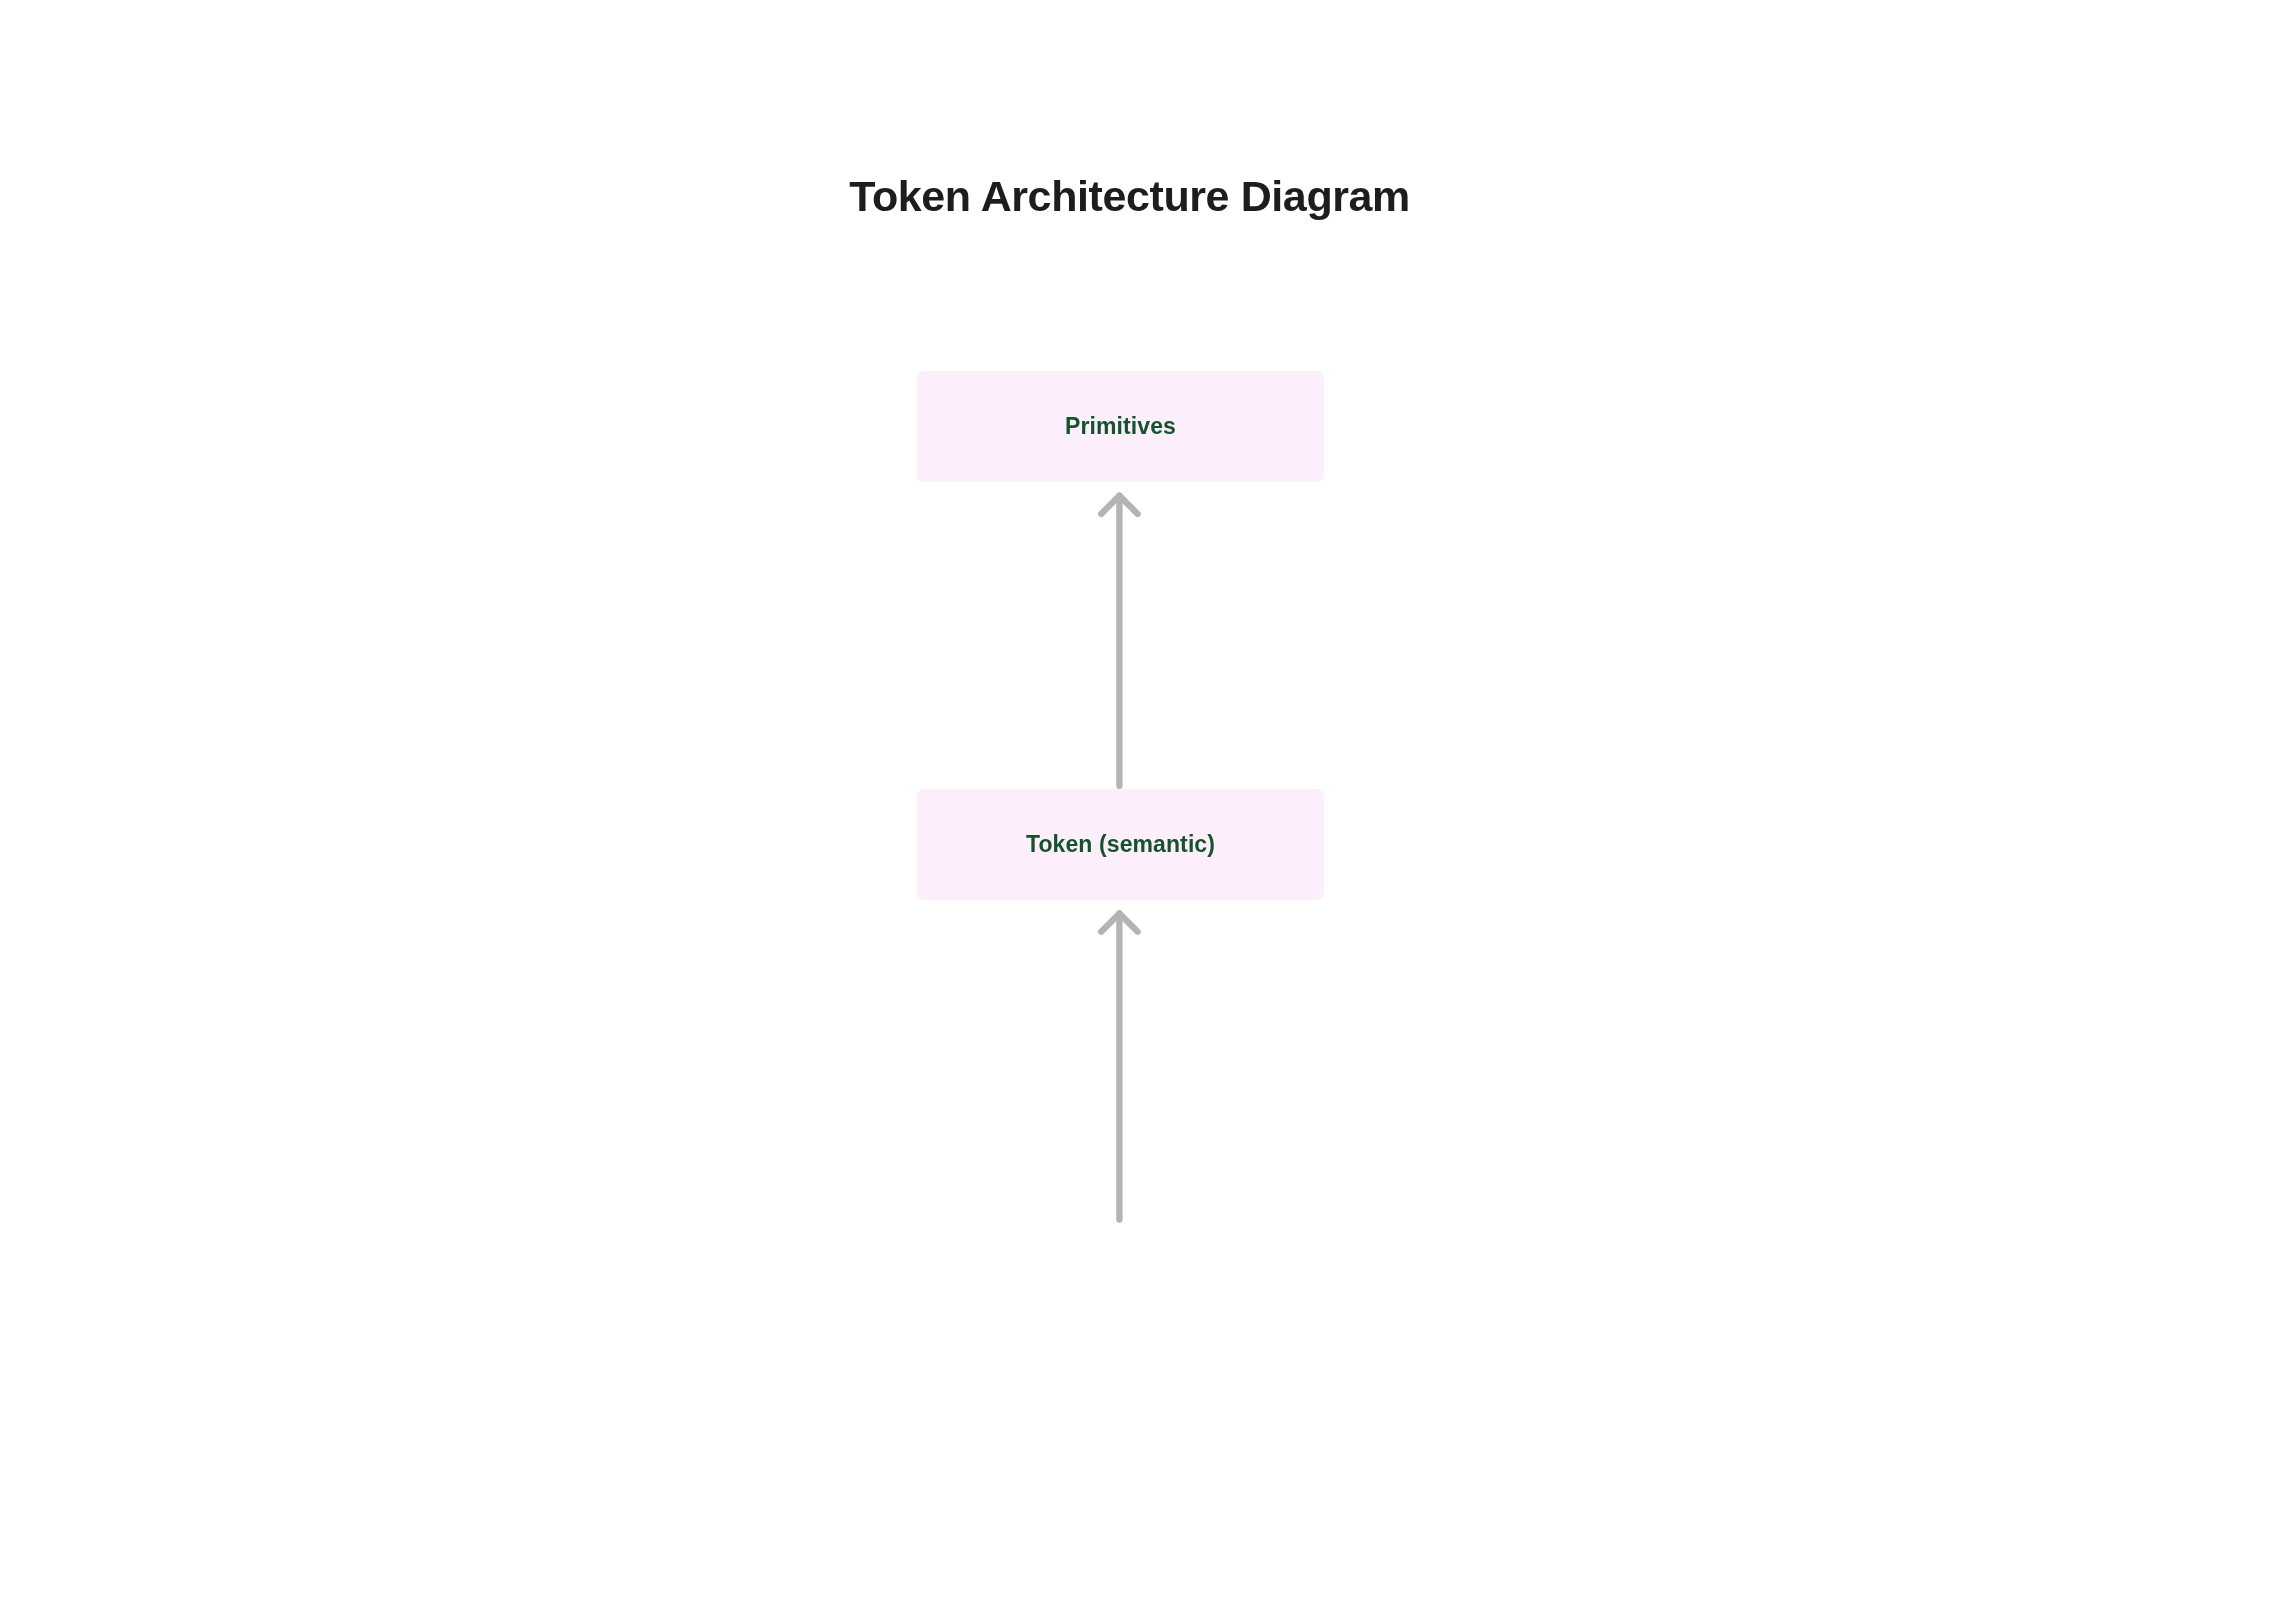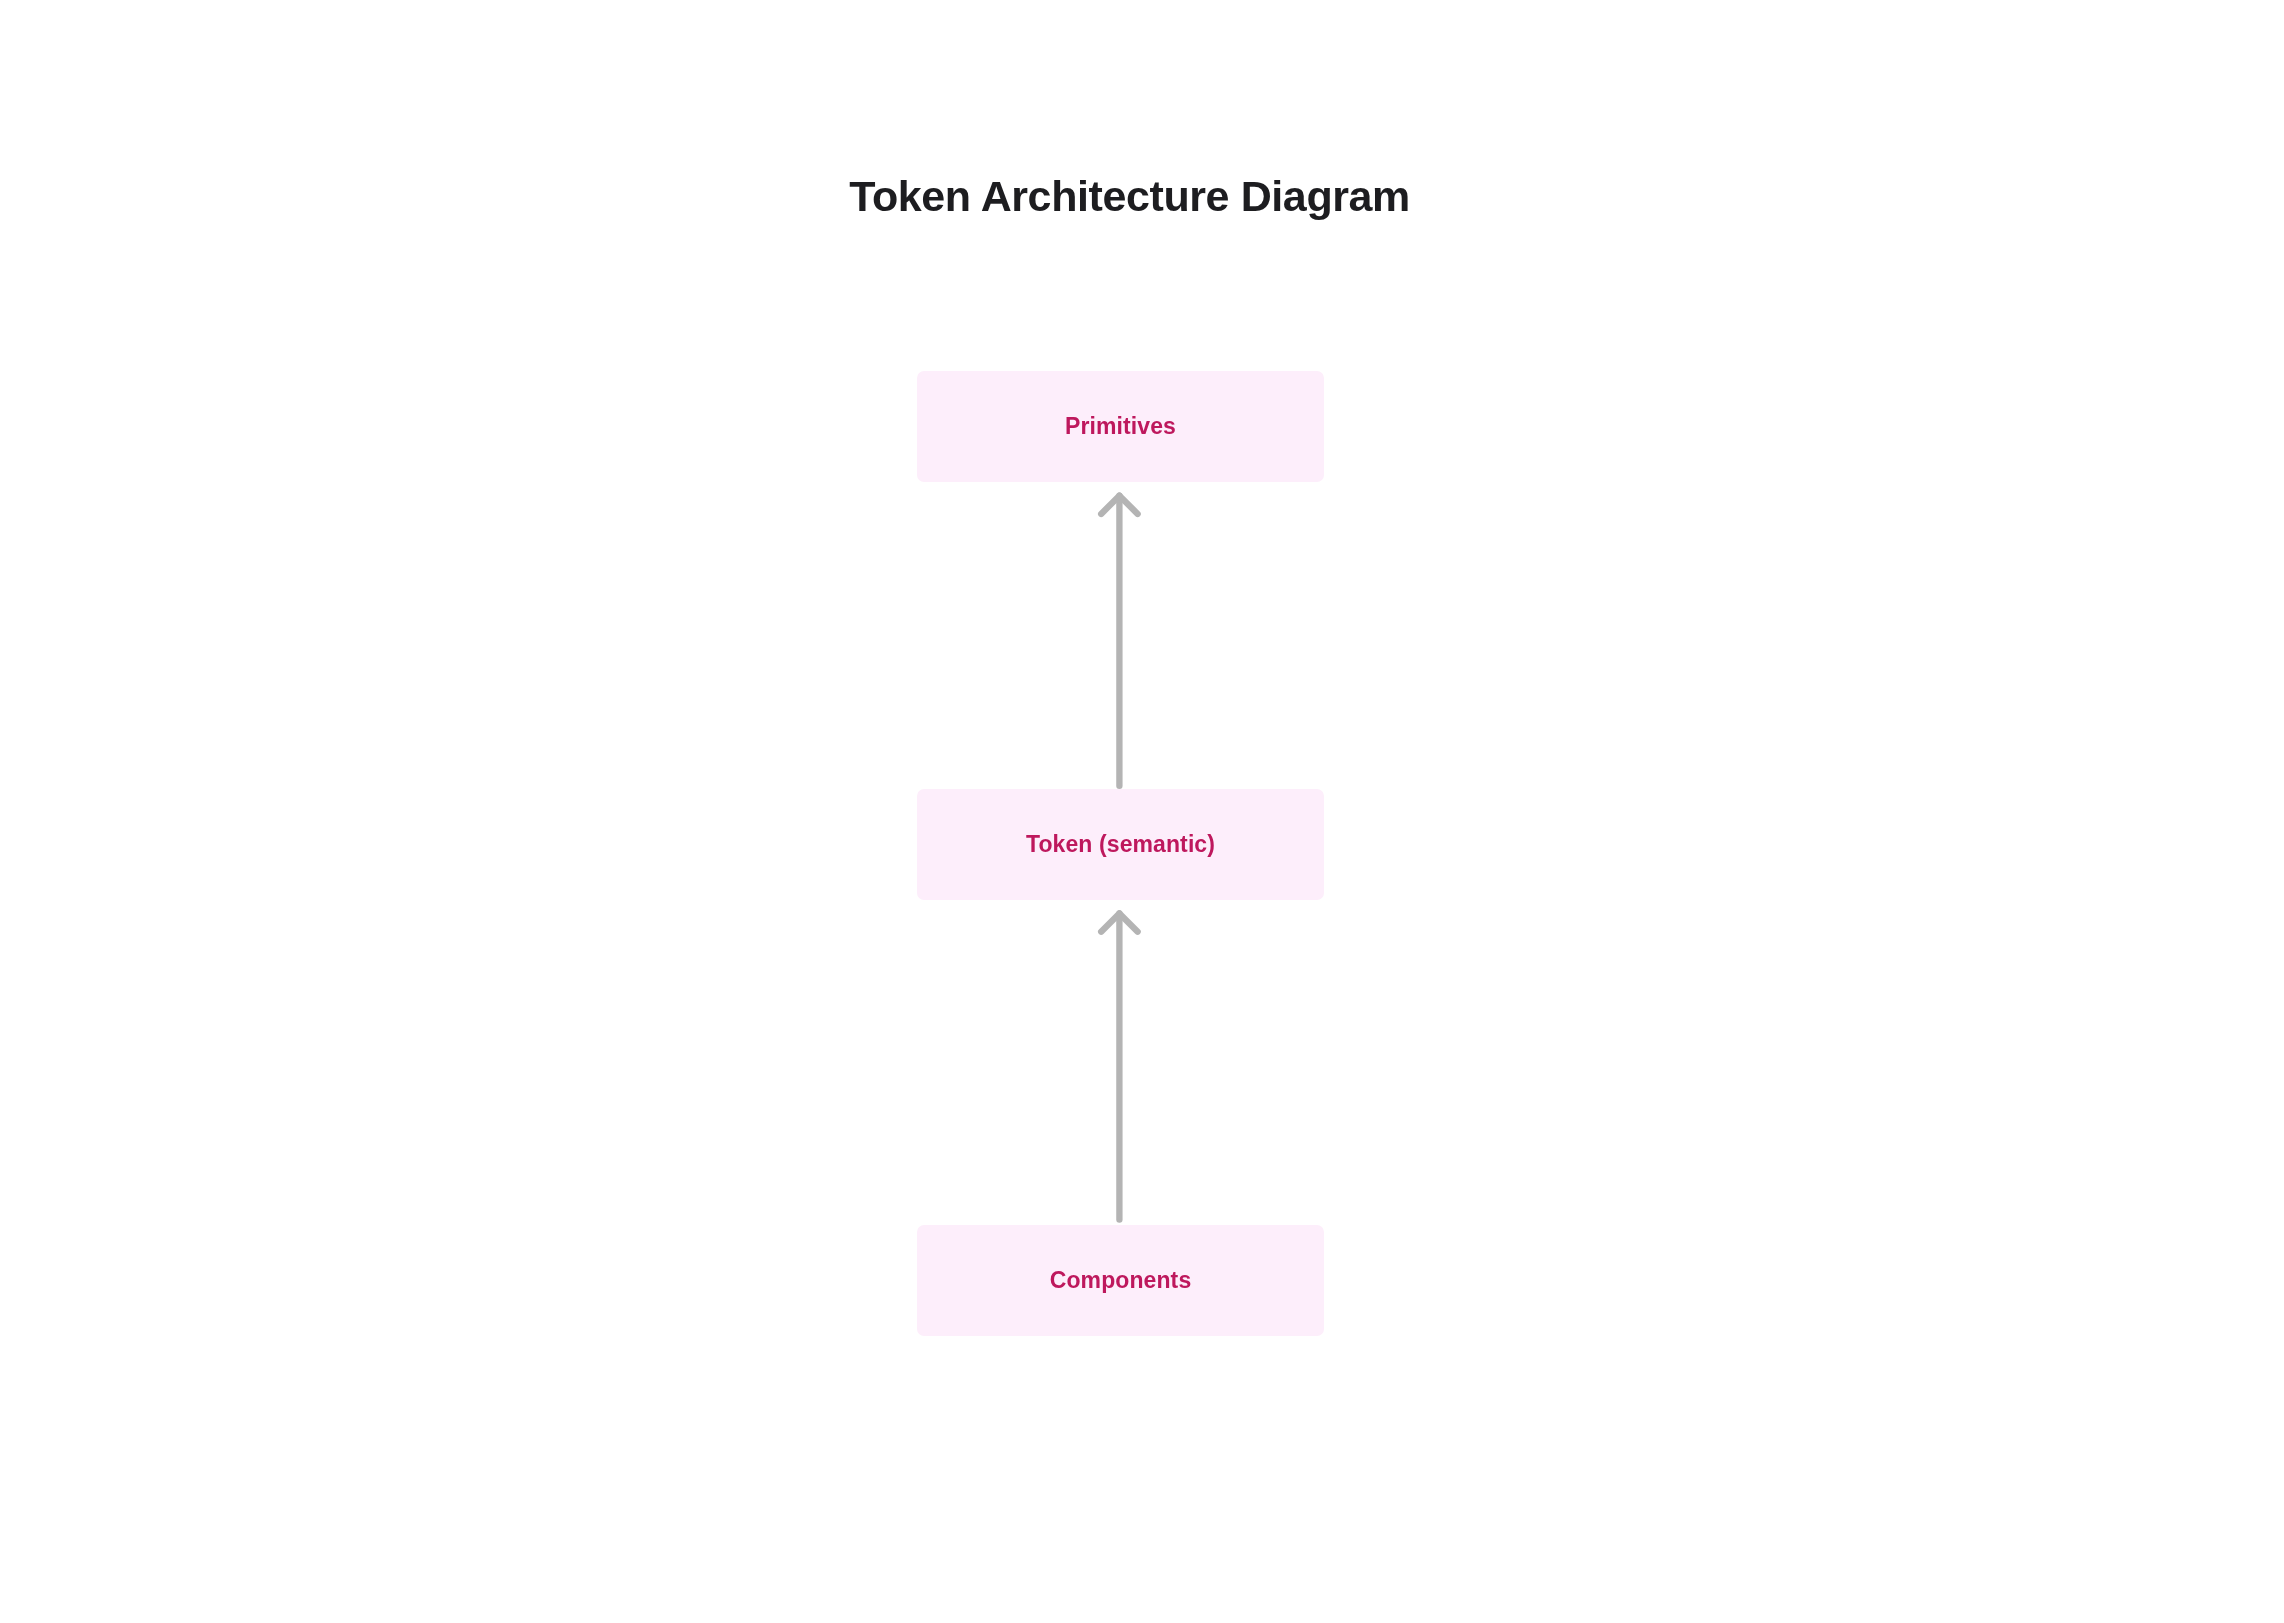--- a/index.html
+++ b/index.html
@@ -59,21 +59,21 @@
     background: #fdeefb;
     border-radius: 7.1px;
     display: flex;
     align-items: center;
     justify-content: center;
     box-sizing: border-box;
   }
   .node-label {
     font-size: 23px;
     font-weight: 600;
-    color: #be185d;
+    color: #14532d;
     letter-spacing: 0.1px;
     line-height: 1;
     white-space: nowrap;
   }
 
   #node-primitives { top: 371px; }
   #node-roles      { top: 789px; }
   #node-components { top: 1225px; }
 
   .edge-svg {
@@ -118,19 +118,16 @@
     </svg>
 
     <div class="node-box" id="node-primitives">
       <span class="node-label">Primitives</span>
     </div>
 
     <div class="node-box" id="node-roles">
       <span class="node-label">Token (semantic)</span>
     </div>
 
-    <div class="node-box" id="node-components">
-      <span class="node-label">Components</span>
-    </div>
 
   </div>
 </div>
 
 
 </body></html>

